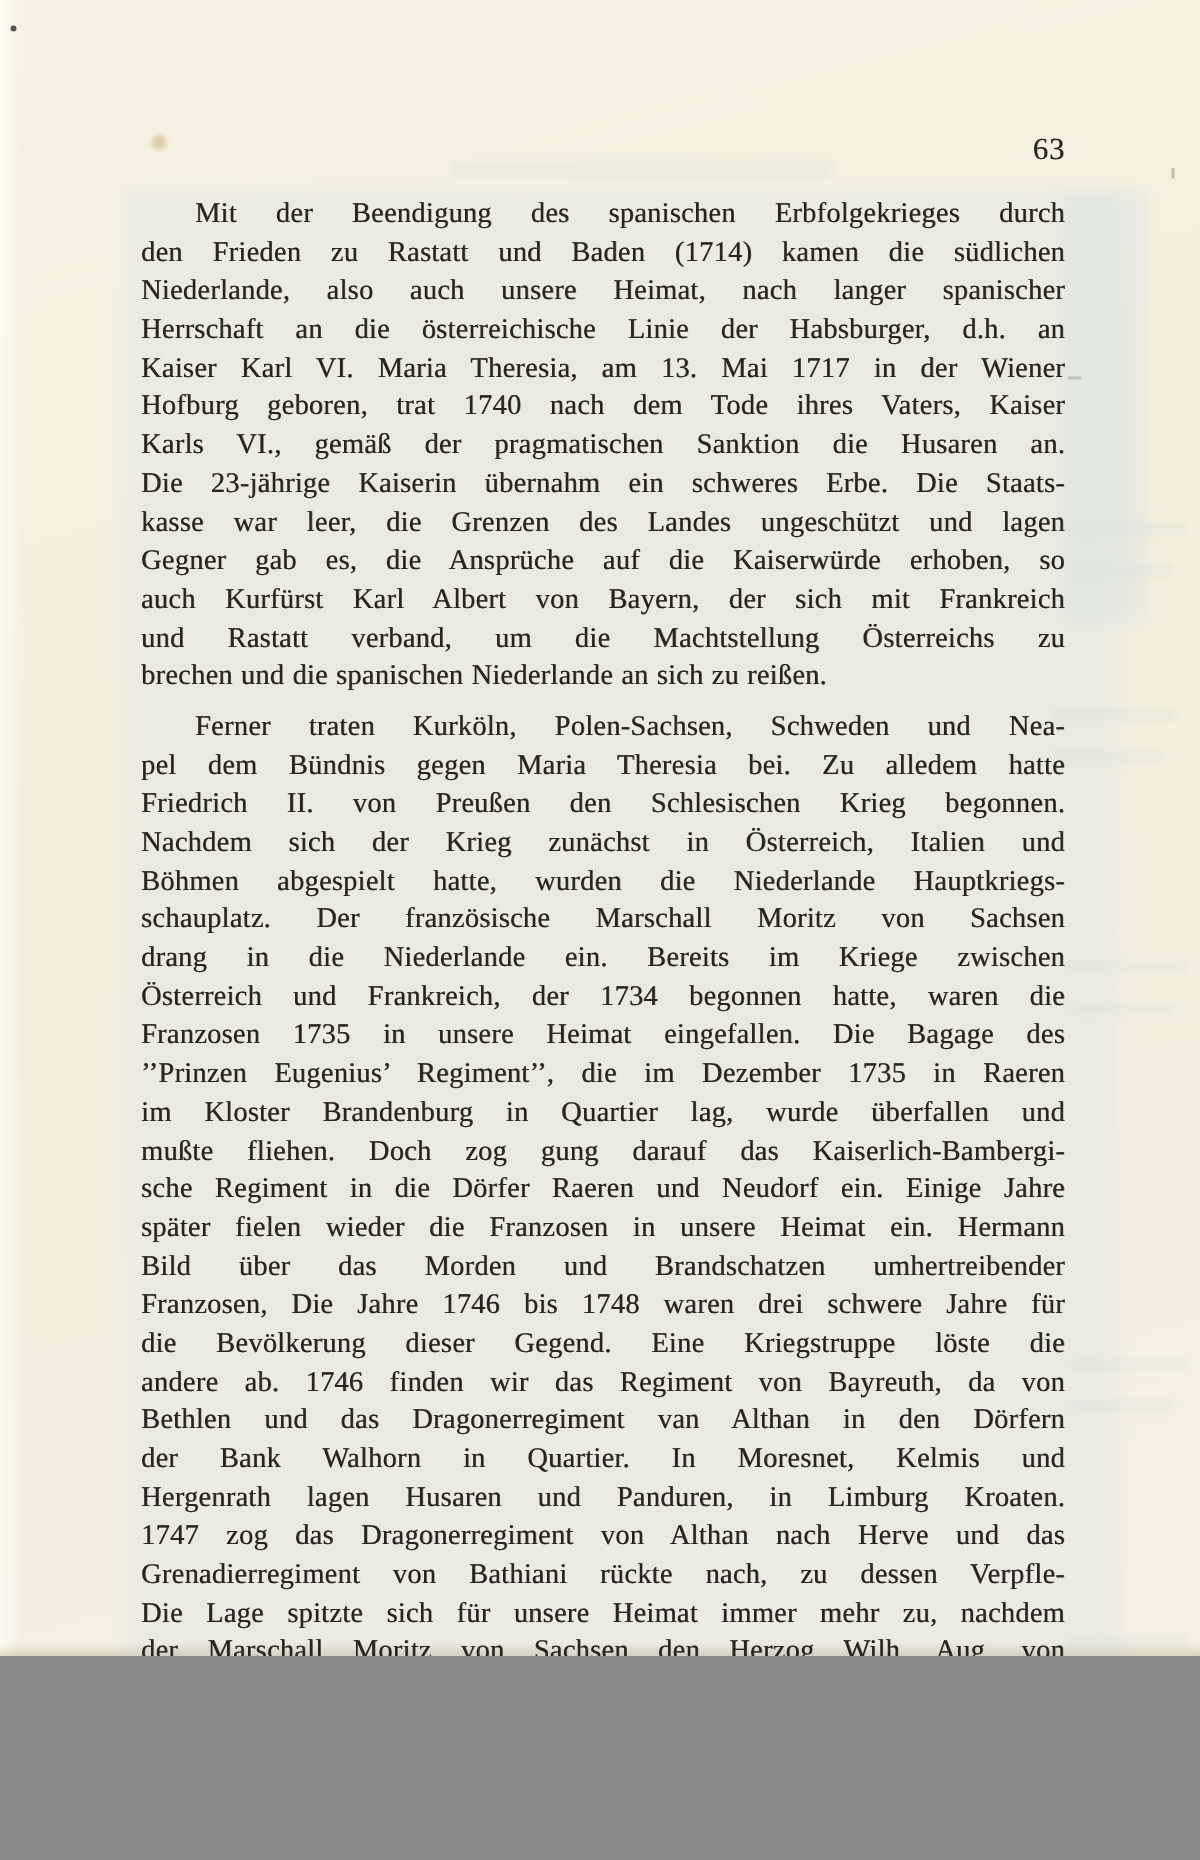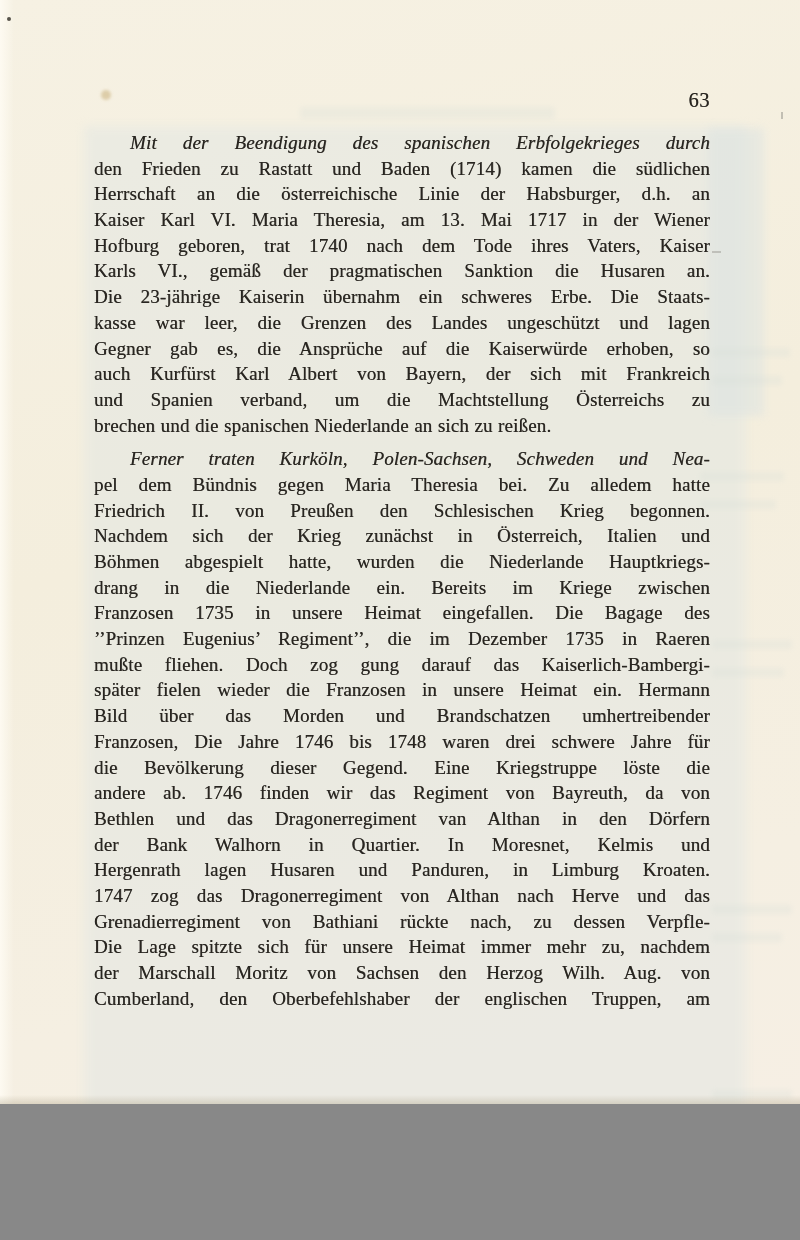--- a/index.html
+++ b/index.html
@@ -70,21 +70,21 @@
   .para-2 { margin-top: 8px; }
   .line {
     height: 25.7px;
     line-height: 25.7px;
     text-align: justify;
     text-align-last: justify;
     word-spacing: 0.5px;
     letter-spacing: 0.15px;
     overflow: hidden;
   }
-  .line.indent { padding-left: 36px; font-style: italic; }
+  .line.indent { padding-left: 36px; }
   .line.endpara { text-align-last: left; }
 </style>
 </head>
 <body>
 
 <div class="page">
 
   <div class="left-edge"></div>
   <div class="ghost-main"></div>
   <div class="ghost-topright"></div>
@@ -105,42 +105,47 @@
   <div class="speck-dash"></div>
   <div class="speck-small"></div>
   <div class="bottom-edge"></div>
 
   <div class="content">
     <div class="pagenum">63</div>
 
     <div class="para para-1">
       <div class="line indent">Mit der Beendigung des spanischen Erbfolgekrieges durch</div>
       <div class="line">den Frieden zu Rastatt und Baden (1714) kamen die südlichen</div>
+      <div class="line">Niederlande, also auch unsere Heimat, nach langer spanischer</div>
       <div class="line">Herrschaft an die österreichische Linie der Habsburger, d.h. an</div>
       <div class="line">Kaiser Karl VI. Maria Theresia, am 13. Mai 1717 in der Wiener</div>
       <div class="line">Hofburg geboren, trat 1740 nach dem Tode ihres Vaters, Kaiser</div>
       <div class="line">Karls VI., gemäß der pragmatischen Sanktion die Husaren an.</div>
       <div class="line">Die 23-jährige Kaiserin übernahm ein schweres Erbe. Die Staats-</div>
       <div class="line">kasse war leer, die Grenzen des Landes ungeschützt und lagen</div>
       <div class="line">Gegner gab es, die Ansprüche auf die Kaiserwürde erhoben, so</div>
       <div class="line">auch Kurfürst Karl Albert von Bayern, der sich mit Frankreich</div>
-      <div class="line">und Spanien verband, um die Machtstellung Österreichs zu</div>
+      <div class="line">und Rastatt verband, um die Machtstellung Österreichs zu</div>
       <div class="line endpara">brechen und die spanischen Niederlande an sich zu reißen.</div>
     </div>
 
     <div class="para para-2">
       <div class="line indent">Ferner traten Kurköln, Polen-Sachsen, Schweden und Nea-</div>
       <div class="line">pel dem Bündnis gegen Maria Theresia bei. Zu alledem hatte</div>
       <div class="line">Friedrich II. von Preußen den Schlesischen Krieg begonnen.</div>
       <div class="line">Nachdem sich der Krieg zunächst in Österreich, Italien und</div>
       <div class="line">Böhmen abgespielt hatte, wurden die Niederlande Hauptkriegs-</div>
+      <div class="line">schauplatz. Der französische Marschall Moritz von Sachsen</div>
       <div class="line">drang in die Niederlande ein. Bereits im Kriege zwischen</div>
+      <div class="line">Österreich und Frankreich, der 1734 begonnen hatte, waren die</div>
       <div class="line">Franzosen 1735 in unsere Heimat eingefallen. Die Bagage des</div>
       <div class="line">’’Prinzen Eugenius’ Regiment’’, die im Dezember 1735 in Raeren</div>
+      <div class="line">im Kloster Brandenburg in Quartier lag, wurde überfallen und</div>
       <div class="line">mußte fliehen. Doch zog gung darauf das Kaiserlich-Bambergi-</div>
+      <div class="line">sche Regiment in die Dörfer Raeren und Neudorf ein. Einige Jahre</div>
       <div class="line">später fielen wieder die Franzosen in unsere Heimat ein. Hermann</div>
       <div class="line">Bild über das Morden und Brandschatzen umhertreibender</div>
       <div class="line">Franzosen, Die Jahre 1746 bis 1748 waren drei schwere Jahre für</div>
       <div class="line">die Bevölkerung dieser Gegend. Eine Kriegstruppe löste die</div>
       <div class="line">andere ab. 1746 finden wir das Regiment von Bayreuth, da von</div>
       <div class="line">Bethlen und das Dragonerregiment van Althan in den Dörfern</div>
       <div class="line">der Bank Walhorn in Quartier. In Moresnet, Kelmis und</div>
       <div class="line">Hergenrath lagen Husaren und Panduren, in Limburg Kroaten.</div>
       <div class="line">1747 zog das Dragonerregiment von Althan nach Herve und das</div>
       <div class="line">Grenadierregiment von Bathiani rückte nach, zu dessen Verpfle-</div>

